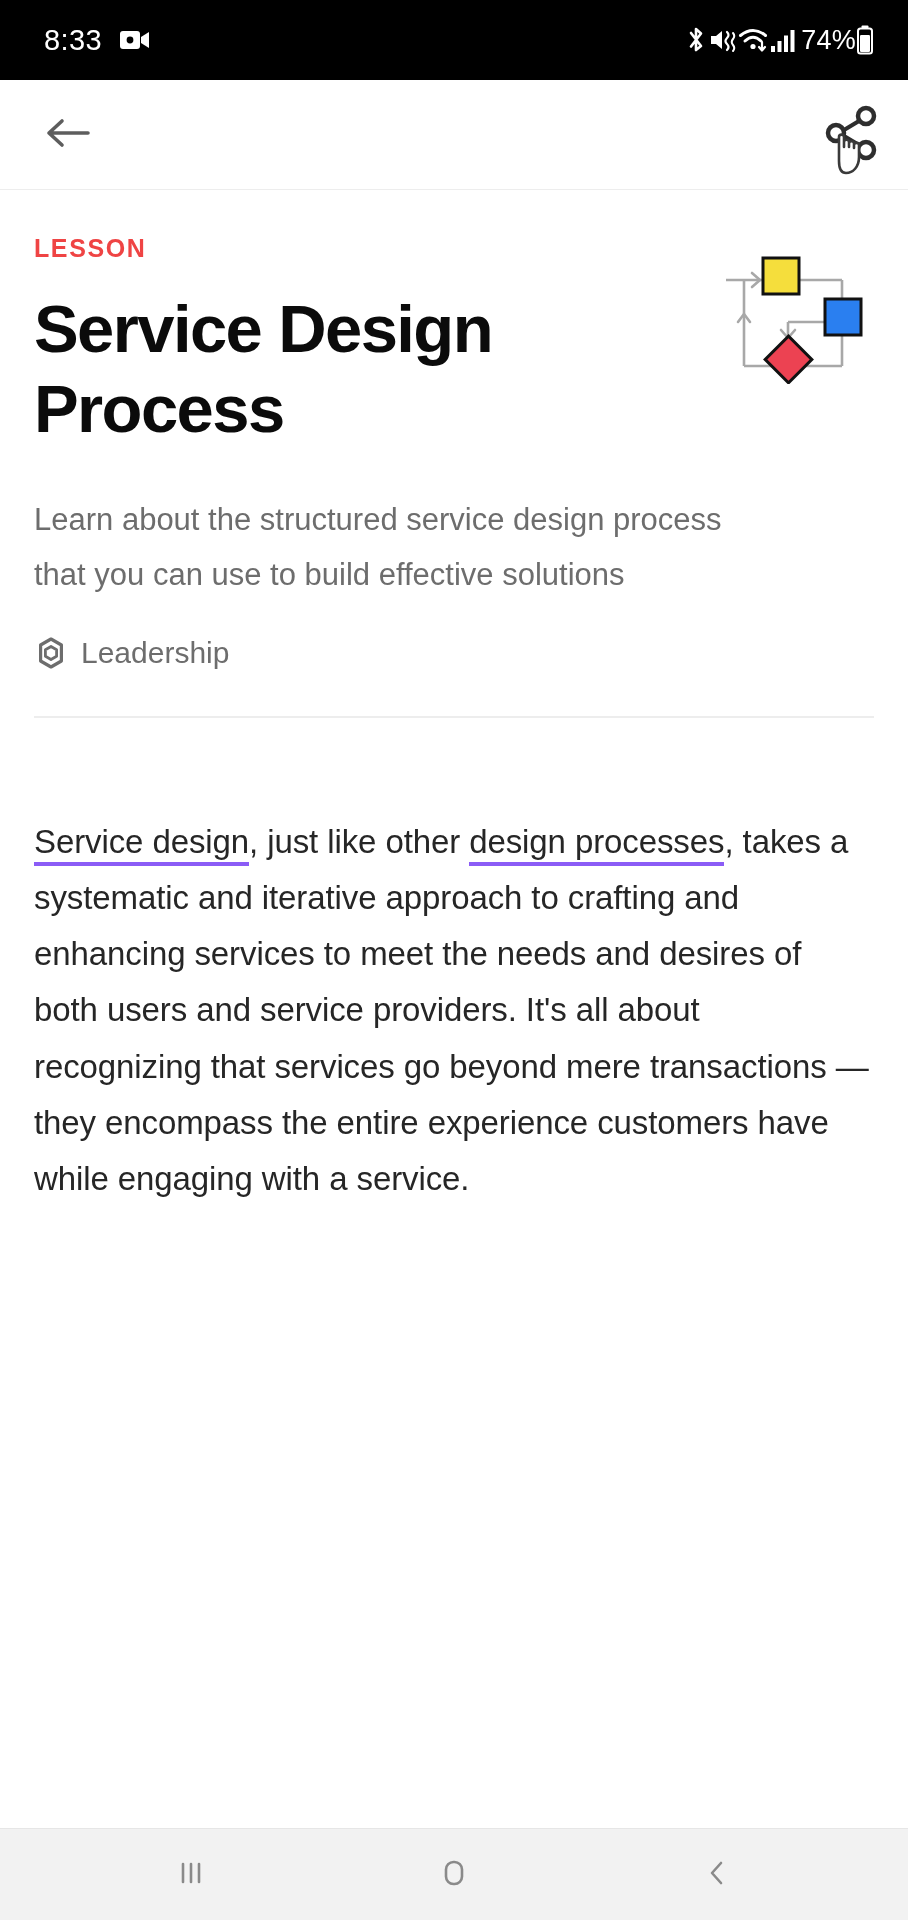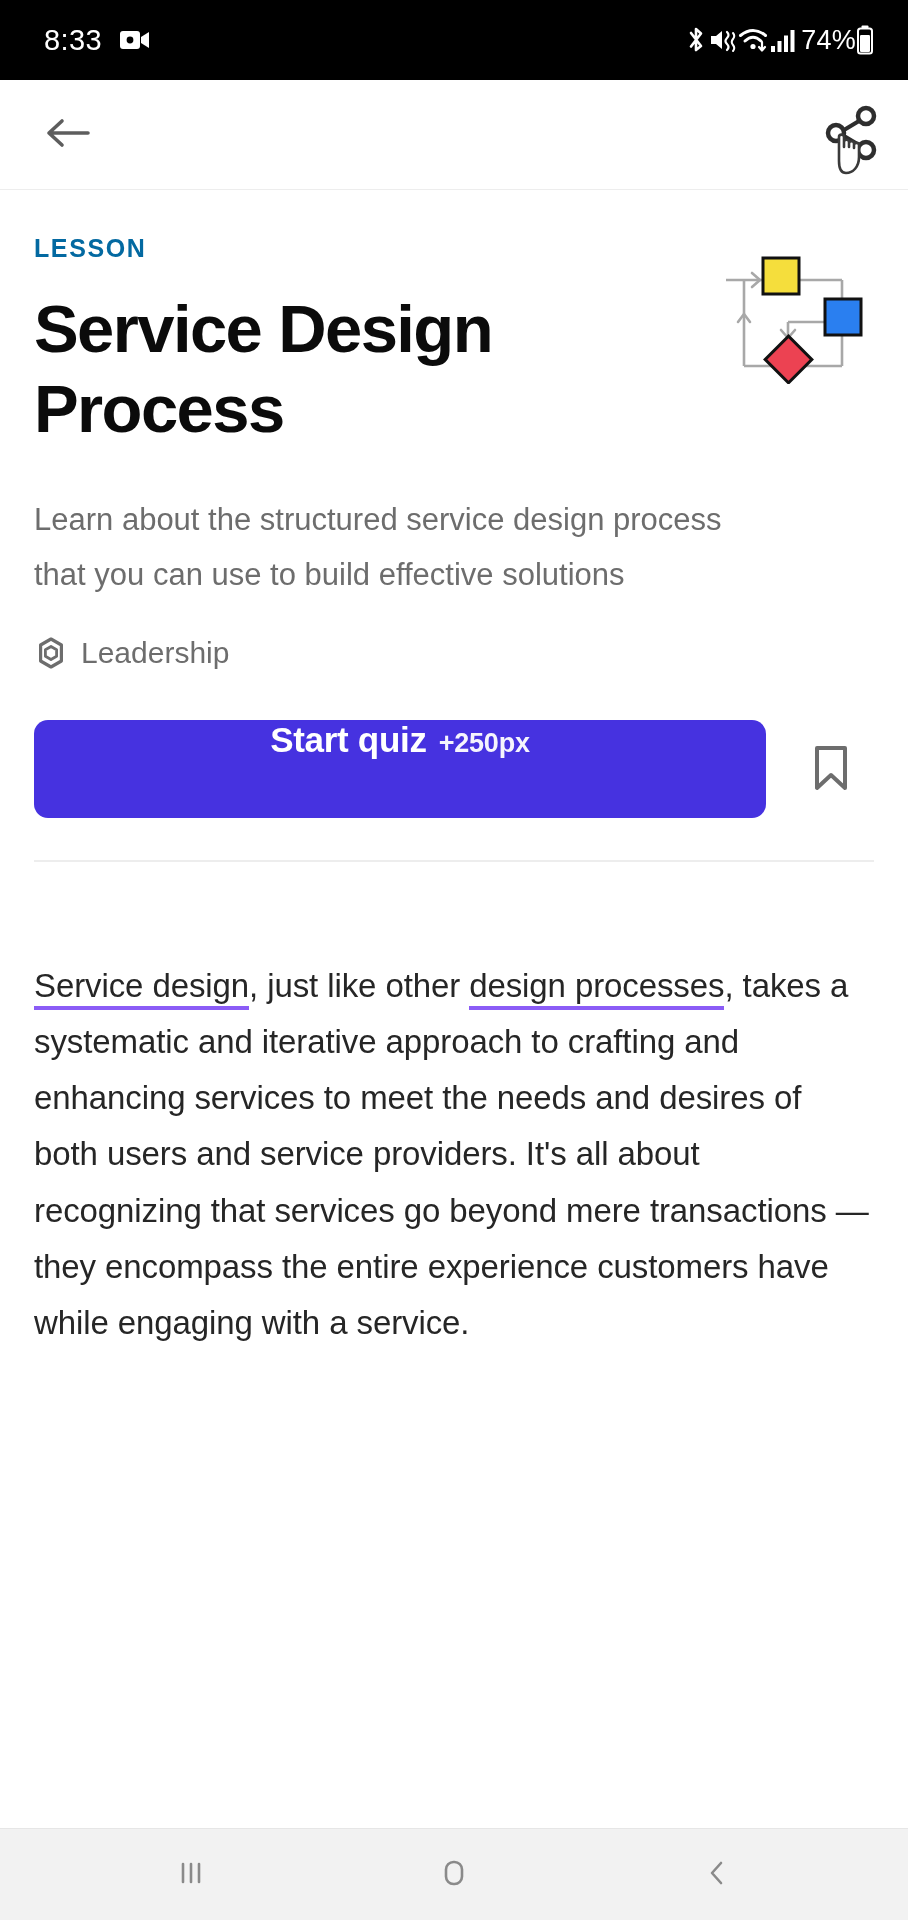--- a/index.html
+++ b/index.html
@@ -94,21 +94,21 @@
     display:flex;
     align-items:flex-start;
     justify-content:space-between;
     padding-top:44px;
   }
   .hero-text { flex:1 1 auto; min-width:0; }
   .eyebrow {
     font-size:25px;
     font-weight:bold;
     letter-spacing:1.6px;
-    color:#0369a1;
+    color:#ef4444;
     text-transform:uppercase;
   }
   .lesson-title {
     margin-top:26px;
     font-size:67px;
     line-height:1.2;
     font-weight:bold;
     letter-spacing:-1.6px;
     color:#0b0b0b;
     max-width:640px;
@@ -368,34 +368,20 @@
           <svg width="34" height="34" viewBox="0 0 34 34">
             <path d="M17 3 L27.4 9 L27.4 25 L17 31 L6.6 25 L6.6 9 Z" fill="none" stroke="#6d6d6d" stroke-width="3.2" stroke-linejoin="round"></path>
             <path d="M17 10.5 L22.6 13.75 L22.6 20.25 L17 23.5 L11.4 20.25 L11.4 13.75 Z" fill="none" stroke="#6d6d6d" stroke-width="2.8" stroke-linejoin="round"></path>
           </svg>
         </span>
         <span class="meta-label">Leadership</span>
       </div>
 
     </div>
 
-    <div class="cta-row">
-      <button class="start-quiz">
-        <span class="quiz-label">Start quiz</span>
-        <span class="quiz-points">+250px</span>
-      </button>
-
-      <button class="bookmark-btn">
-        <span>
-          <svg width="44" height="50" viewBox="0 0 44 50">
-            <path d="M8 5 L36 5 L36 45 L22 32 L8 45 Z" fill="none" stroke="#6d6d6d" stroke-width="4" stroke-linejoin="round" stroke-linecap="round"></path>
-          </svg>
-        </span>
-      </button>
-    </div>
 
     <div class="divider"></div>
 
     <p class="body-copy">
       <a class="hl-link" href="#">Service design</a><span>, just like other </span><a class="hl-link" href="#">design processes</a><span>, takes a systematic and iterative approach to crafting and enhancing services to meet the needs and desires of both users and service providers. It's all about recognizing that services go beyond mere transactions — they encompass the entire experience customers have while engaging with a service.</span>
     </p>
 
   </div>
 
   <div class="nav-bar">

